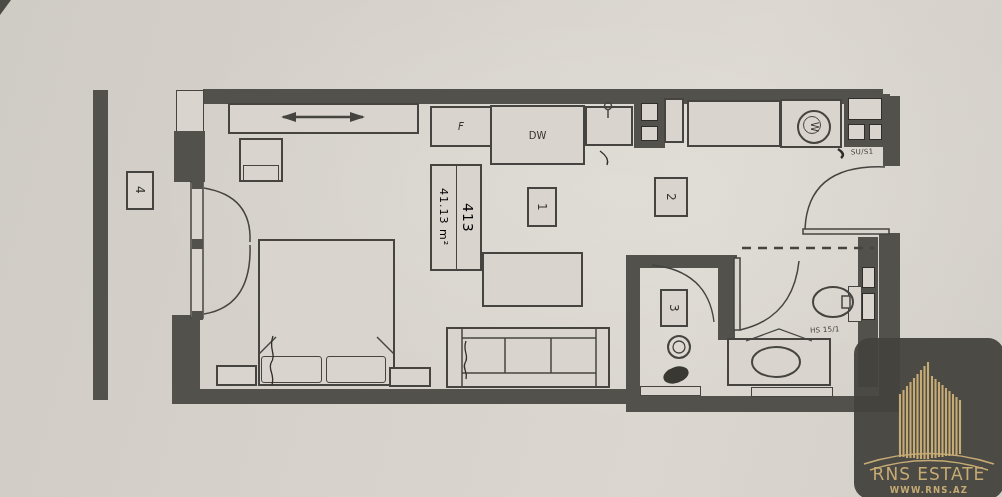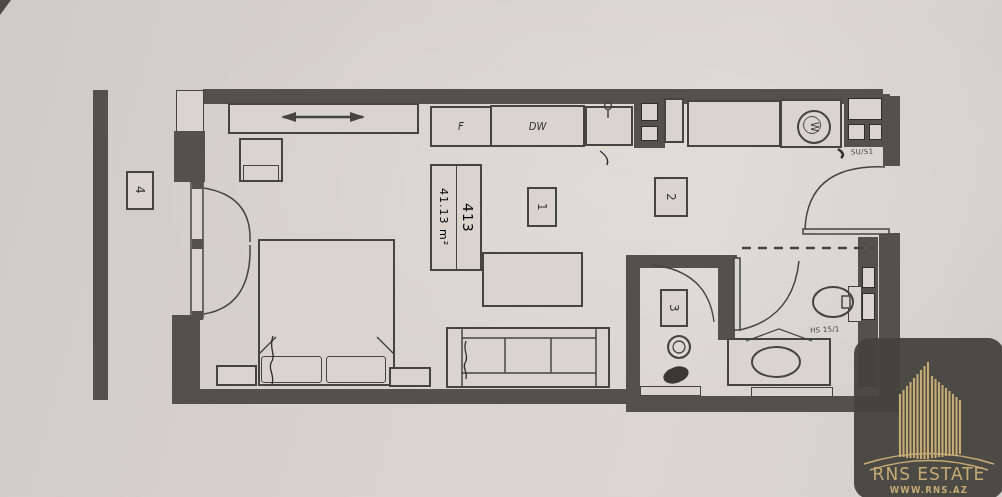--- a/index.html
+++ b/index.html
@@ -57,21 +57,21 @@
   <div class="wall" style="left:626px;top:255px;width:111px;height:13px;"></div>
   <div class="wall" style="left:718px;top:257px;width:17px;height:83px;"></div>
   <div class="wall" style="left:626px;top:396px;width:274px;height:16px;"></div>
   <div class="wall" style="left:858px;top:237px;width:20px;height:150px;"></div>
   <div class="slot" style="left:862px;top:267px;width:13px;height:21px;"></div>
   <div class="slot" style="left:862px;top:293px;width:13px;height:27px;"></div>
 
   <div class="box rlabel" style="left:430px;top:106px;width:62px;height:41px;font-size:10px;font-style:italic;">
     <span>F</span>
   </div>
-  <div class="box rlabel" style="left:490px;top:105px;width:95px;height:42px;font-size:10px;font-style:italic;">
+  <div class="box rlabel" style="left:490px;top:105px;width:95px;height:60px;font-size:10px;">
     <span>DW</span>
   </div>
   <div class="box" style="left:585px;top:106px;width:48px;height:40px;"></div>
   <div class="wall" style="left:634px;top:97px;width:31px;height:51px;"></div>
   <div class="slot" style="left:641px;top:103px;width:17px;height:18px;"></div>
   <div class="slot" style="left:641px;top:126px;width:17px;height:15px;"></div>
   <div class="box" style="left:664px;top:98px;width:20px;height:45px;"></div>
   <div class="box" style="left:687px;top:100px;width:94px;height:47px;"></div>
   <div class="box" style="left:780px;top:99px;width:62px;height:49px;"></div>
   <div class="wall" style="left:844px;top:94px;width:46px;height:53px;"></div>

